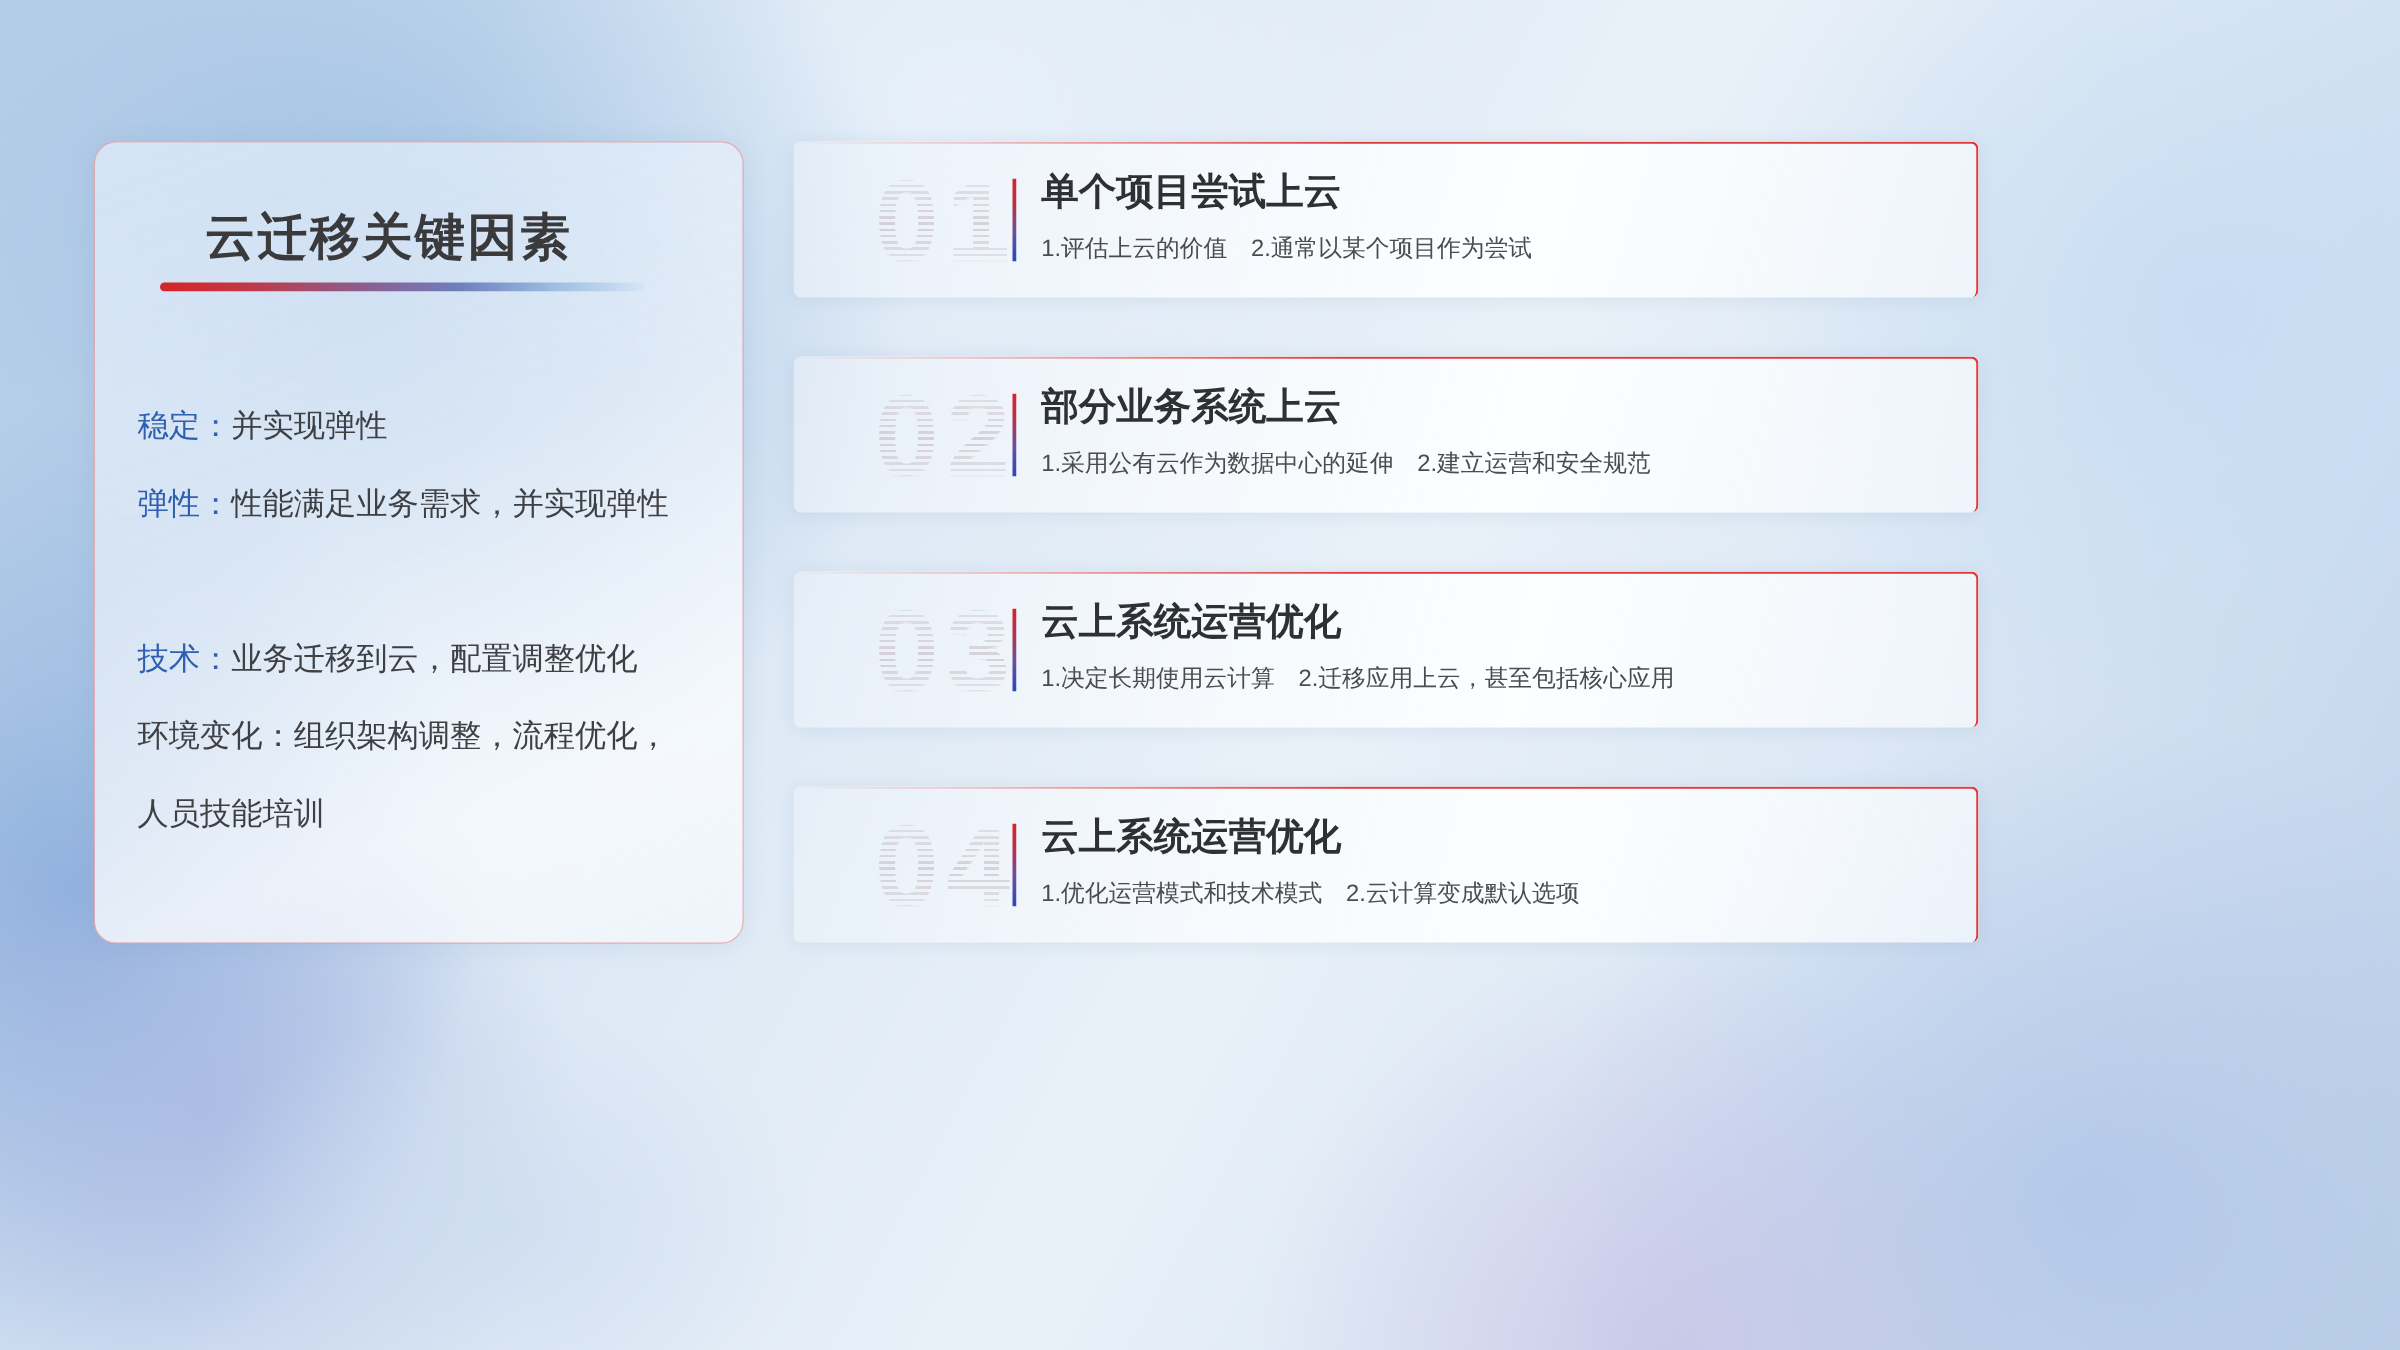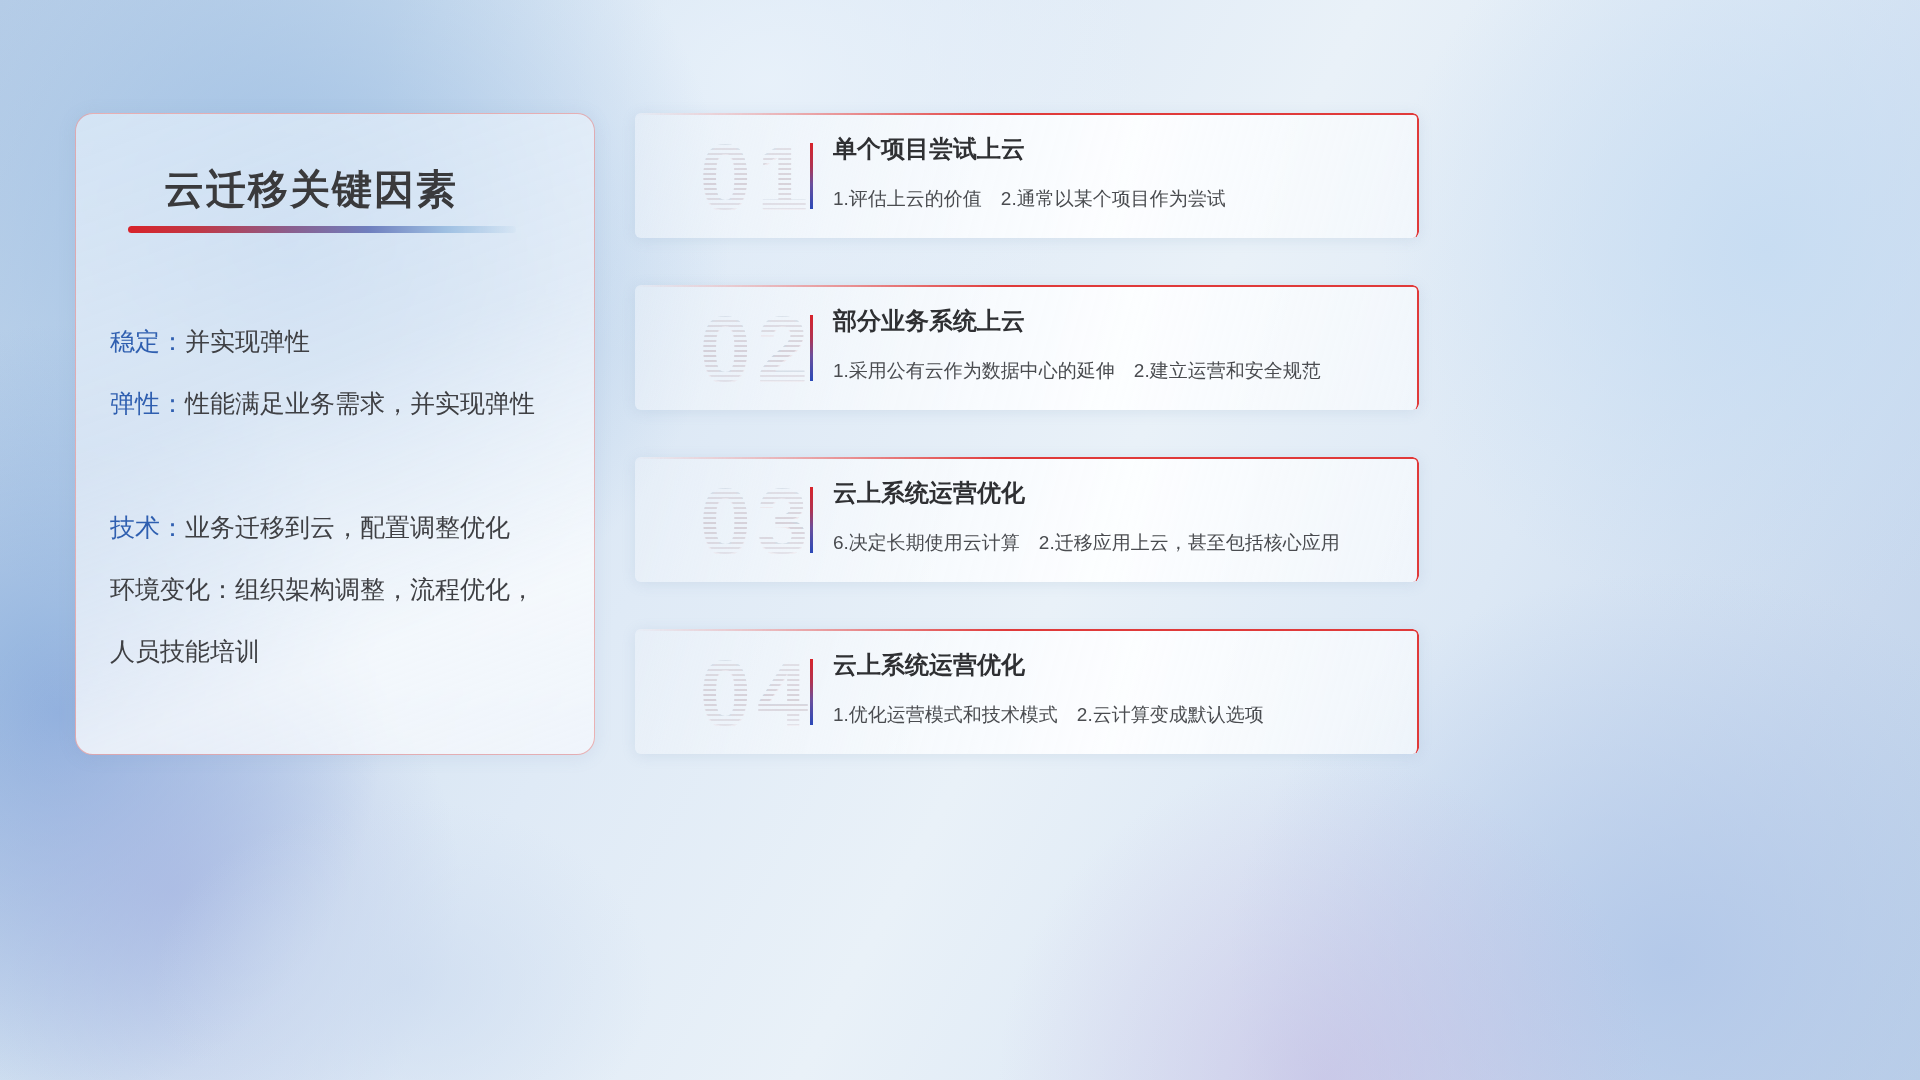--- a/index.html
+++ b/index.html
@@ -49,21 +49,21 @@
   }
   .kv{
     position:absolute;left:34px;width:470px;
     font-size:25px;color:#3f4044;white-space:nowrap;line-height:1;
   }
   .kv .k{color:#2f5fb0;}
   .kv.gray .k{color:#3f4044;}
 
   
   .card{
-    position:absolute;left:635px;width:784px;height:125px;border-radius:6px;
+    position:absolute;left:635px;width:948px;height:125px;border-radius:6px;
     background:linear-gradient(105deg,rgba(236,242,249,.55) 0%,rgba(247,250,253,.88) 35%,rgba(253,254,255,.95) 62%,rgba(244,248,252,.80) 100%);
     box-shadow:0 2px 14px rgba(120,150,185,.16);
     overflow:hidden;
   }
   .card::before{ 
     content:"";position:absolute;inset:0;border-radius:6px;pointer-events:none;
     border-top:2px solid #e03a3a;border-right:2px solid #e03a3a;
     -webkit-mask-image:linear-gradient(100deg,rgba(0,0,0,0) 0%,rgba(0,0,0,.25) 14%,rgba(0,0,0,1) 46%,rgba(0,0,0,1) 100%);
             mask-image:linear-gradient(100deg,rgba(0,0,0,0) 0%,rgba(0,0,0,.25) 14%,rgba(0,0,0,1) 46%,rgba(0,0,0,1) 100%);
   }
@@ -82,21 +82,21 @@
   .card-num::after{ 
     content:attr(data-ghost);position:absolute;left:0;top:2px;width:100%;
     color:#e08a8a;opacity:.35;
   }
   .card-bar{
     position:absolute;left:175px;top:30px;width:3px;height:66px;
     background:linear-gradient(180deg,#d8232a 0%,#b03352 35%,#6b4f9c 62%,#2a49b8 100%);
   }
   .card-title{
     position:absolute;left:198px;top:20px;
-    font-size:24px;font-weight:bold;color:#2f3033;white-space:nowrap;
+    font-size:30px;font-weight:bold;color:#2f3033;white-space:nowrap;
   }
   .card-desc{
     position:absolute;left:198px;top:73px;
     font-size:19px;color:#4a4c50;white-space:nowrap;
   }
 </style>
 </head>
 <body>
 
 <div id="bg">
@@ -132,21 +132,21 @@
     <div class="card" style="top: 285px;">
       <div class="card-num" data-ghost="02">02</div>
       <div class="card-bar"></div>
       <div class="card-title">部分业务系统上云</div>
       <div class="card-desc">1.采用公有云作为数据中心的延伸　2.建立运营和安全规范</div>
     </div>
     <div class="card" style="top: 457px;">
       <div class="card-num" data-ghost="03">03</div>
       <div class="card-bar"></div>
       <div class="card-title">云上系统运营优化</div>
-      <div class="card-desc">6.决定长期使用云计算　2.迁移应用上云，甚至包括核心应用</div>
+      <div class="card-desc">1.决定长期使用云计算　2.迁移应用上云，甚至包括核心应用</div>
     </div>
     <div class="card" style="top: 629px;">
       <div class="card-num" data-ghost="04">04</div>
       <div class="card-bar"></div>
       <div class="card-title">云上系统运营优化</div>
       <div class="card-desc">1.优化运营模式和技术模式　2.云计算变成默认选项</div>
     </div>
   </div>
 
 </body></html>

